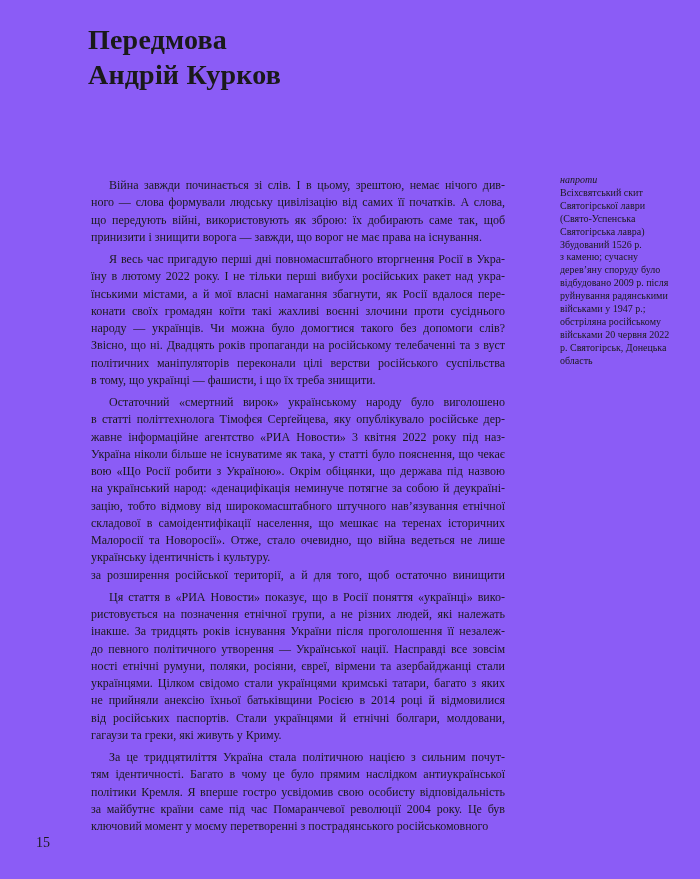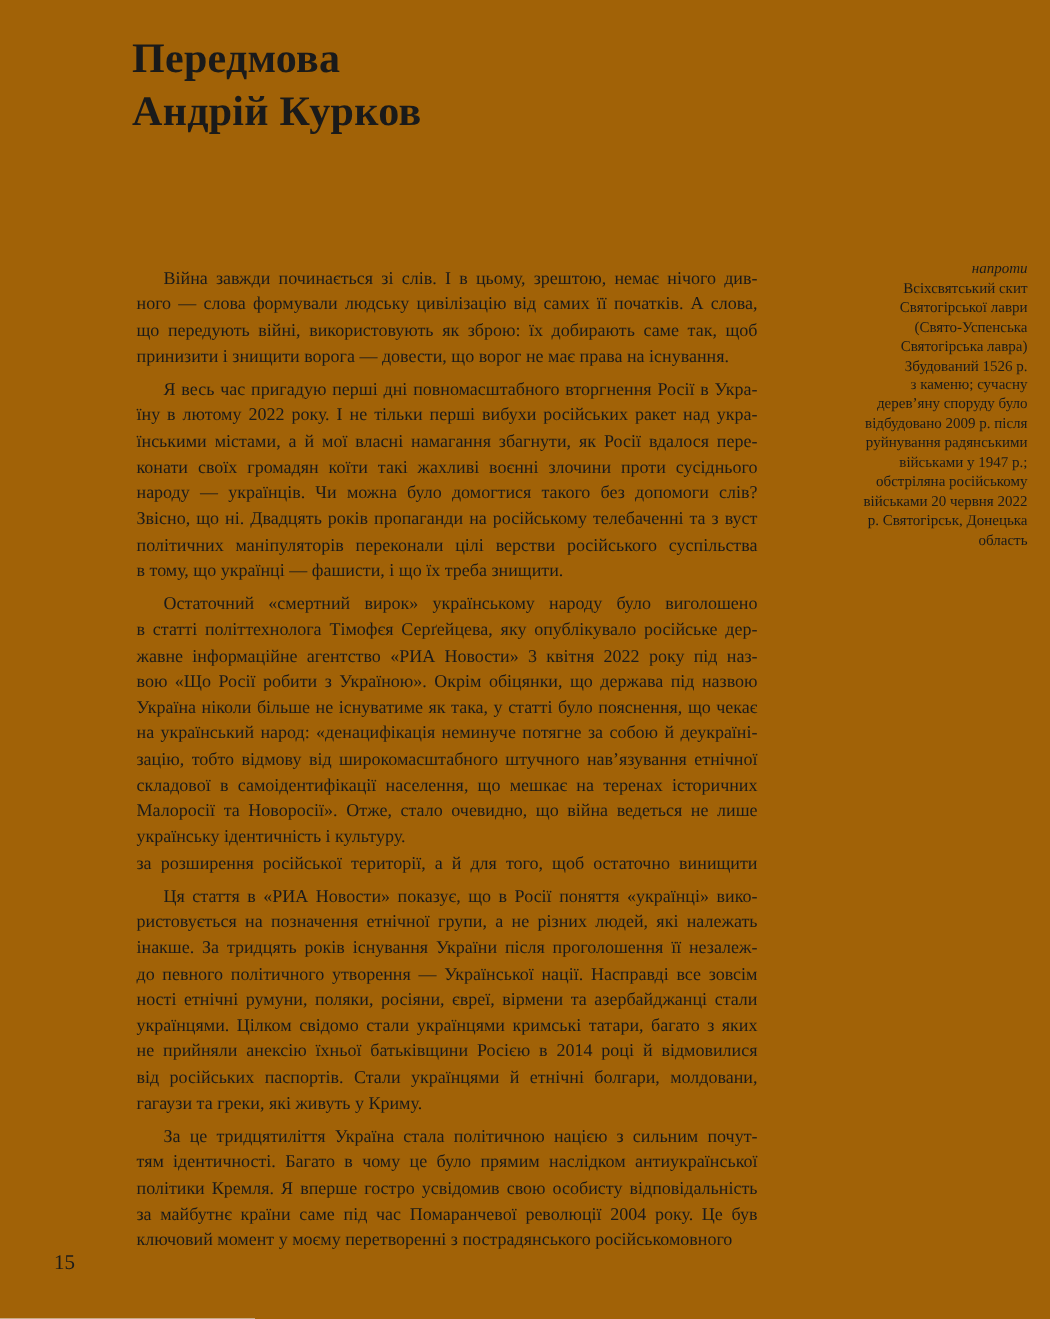--- a/index.html
+++ b/index.html
@@ -1,20 +1,20 @@
 <!DOCTYPE html>
 <html lang="uk"><head>
 <meta charset="utf-8">
 <style>
   html, body { margin: 0; padding: 0; background: #e8e8e8; }
   .page {
     position: relative;
     width: 700px;
     height: 879px;
-    background: #a16207;
+    background: #8b5cf6;
     color: #1a1a1a;
     font-family: "Liberation Serif", "DejaVu Serif", serif;
     overflow: hidden;
     margin: 0 auto;
   }
   .title-block {
     position: absolute;
     left: 88px;
     top: 22px;
   }
@@ -44,21 +44,21 @@
   .sidenote {
     position: absolute;
     left: 560px;
     top: 174px;
     width: 125px;
     font-size: 10px;
     line-height: 12.9px;
   }
   .sidenote .caption { font-style: italic; }
   .sidenote .sn-title { font-weight: normal; }
-  .sidenote div { white-space: nowrap; text-align: right; }
+  .sidenote div { white-space: nowrap; }
   .page-number {
     position: absolute;
     left: 36px;
     top: 835px;
     font-size: 14px;
     font-feature-settings: "onum";
     font-variant-numeric: oldstyle-nums;
   }
 </style>
 </head>
@@ -69,38 +69,38 @@
   <div class="title-block">
     <div class="chapter-title">Передмова</div>
     <div class="author-name">Андрій Курков</div>
   </div>
 
   <div class="body-column">
       <div class="para">
         <div class="line first">Війна завжди починається зі слів. І в цьому, зрештою, немає нічого див-</div>
         <div class="line">ного — слова формували людську цивілізацію від самих її початків. А слова,</div>
         <div class="line">що передують війні, використовують як зброю: їх добирають саме так, щоб</div>
-        <div class="line para-end">принизити і знищити ворога — довести, що ворог не має права на існування.</div>
+        <div class="line para-end">принизити і знищити ворога — завжди, що ворог не має права на існування.</div>
       </div>
       <div class="para">
         <div class="line first">Я весь час пригадую перші дні повномасштабного вторгнення Росії в Укра-</div>
         <div class="line">їну в лютому 2022 року. І не тільки перші вибухи російських ракет над укра-</div>
         <div class="line">їнськими містами, а й мої власні намагання збагнути, як Росії вдалося пере-</div>
         <div class="line">конати своїх громадян коїти такі жахливі воєнні злочини проти сусіднього</div>
         <div class="line">народу — українців. Чи можна було домогтися такого без допомоги слів?</div>
         <div class="line">Звісно, що ні. Двадцять років пропаганди на російському телебаченні та з вуст</div>
         <div class="line">політичних маніпуляторів переконали цілі верстви російського суспільства</div>
         <div class="line para-end">в тому, що українці — фашисти, і що їх треба знищити.</div>
       </div>
       <div class="para">
         <div class="line first">Остаточний «смертний вирок» українському народу було виголошено</div>
         <div class="line">в статті політтехнолога Тімофєя Серґейцева, яку опублікувало російське дер-</div>
         <div class="line">жавне інформаційне агентство «РИА Новости» 3 квітня 2022 року під наз-</div>
+        <div class="line">Україна ніколи більше не існуватиме як така, у статті було пояснення, що чекає</div>
         <div class="line">вою «Що Росії робити з Україною». Окрім обіцянки, що держава під назвою</div>
-        <div class="line">Україна ніколи більше не існуватиме як така, у статті було пояснення, що чекає</div>
         <div class="line">на український народ: «денацифікація неминуче потягне за собою й деукраїні-</div>
         <div class="line">зацію, тобто відмову від широкомасштабного штучного нав’язування етнічної</div>
         <div class="line">складової в самоідентифікації населення, що мешкає на теренах історичних</div>
         <div class="line">Малоросії та Новоросії». Отже, стало очевидно, що війна ведеться не лише</div>
         <div class="line para-end">українську ідентичність і культуру.</div>
         <div class="line">за розширення російської території, а й для того, щоб остаточно винищити</div>
       </div>
       <div class="para">
         <div class="line first">Ця стаття в «РИА Новости» показує, що в Росії поняття «українці» вико-</div>
         <div class="line">ристовується на позначення етнічної групи, а не різних людей, які належать</div>

